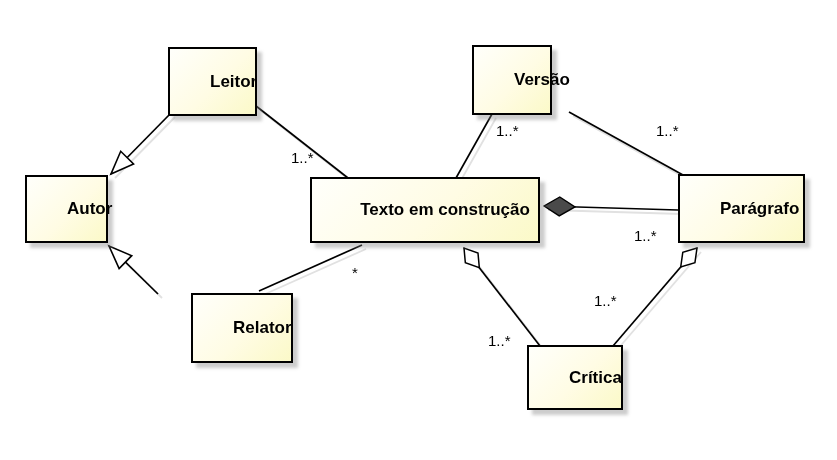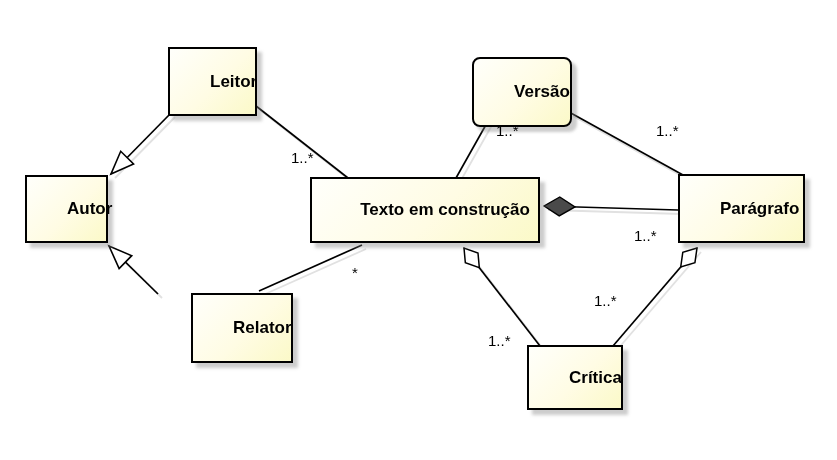--- a/index.html
+++ b/index.html
@@ -15,21 +15,21 @@
     box-shadow:5px 5px 3px rgba(130,130,130,0.40);
     display:flex;flex-direction:row;padding-left:40px;
   }
   .uml-title{
     flex:1;display:flex;align-items:center;justify-content:center;
     font-weight:bold;font-size:17px;color:#000;white-space:nowrap;
   }
   .uml-attrs{height:12px;border-top:1.5px solid #000;}
   .uml-ops{height:18px;border-top:1.5px solid #000;}
   #c-leitor   {left:168px;top:47px; width:89px; height:69px;}
-  #c-versao   {left:472px;top:57px; width:100px;height:70px;border-radius:8px;}
+  #c-versao   {left:472px;top:45px; width:80px;height:70px;}
   #c-autor    {left:25px; top:175px;width:83px; height:68px;}
   #c-texto    {left:310px;top:177px;width:230px;height:66px;}
   #c-paragrafo{left:678px;top:174px;width:127px;height:69px;gap:24px;}
   #c-relator  {left:155px;top:293px;width:102px;height:70px;margin-left:36px;}
   #c-critica  {left:527px;top:345px;width:96px; height:65px;gap:37px;}
   .mult{
     position:absolute;font-size:15px;color:#000;white-space:nowrap;line-height:16px;
   }
   #m-leitor-texto      {left:291px;top:150px;}
   #m-versao-texto      {left:496px;top:123px;}

